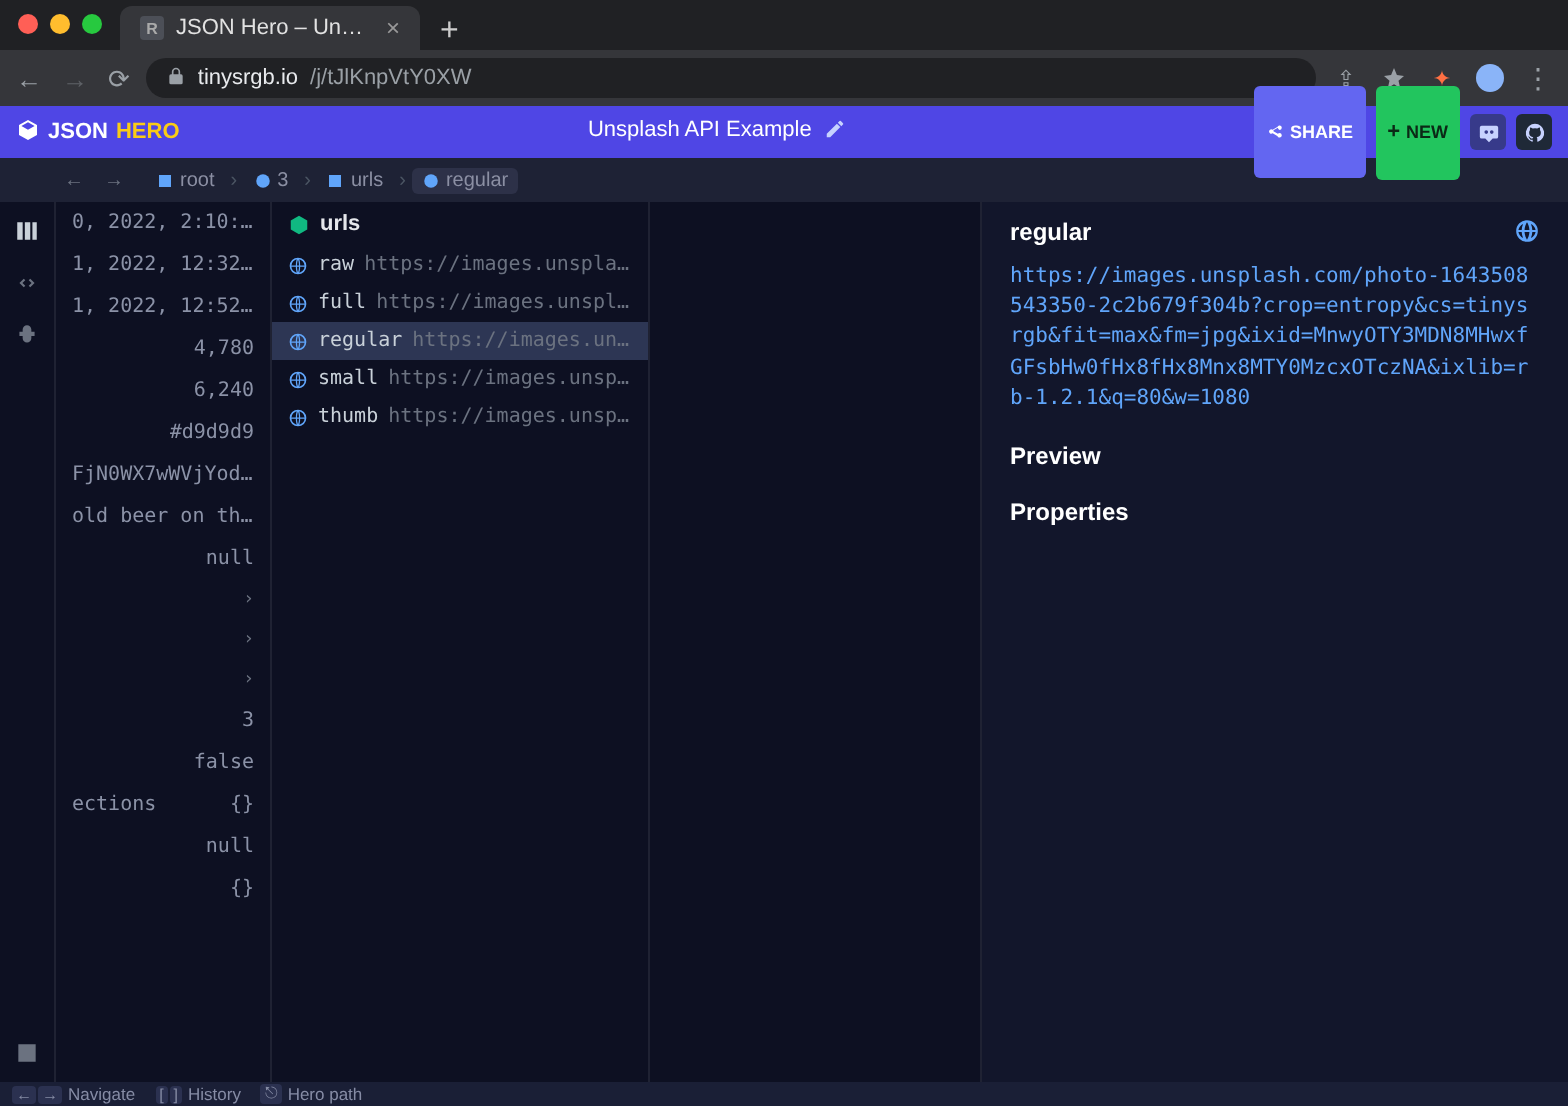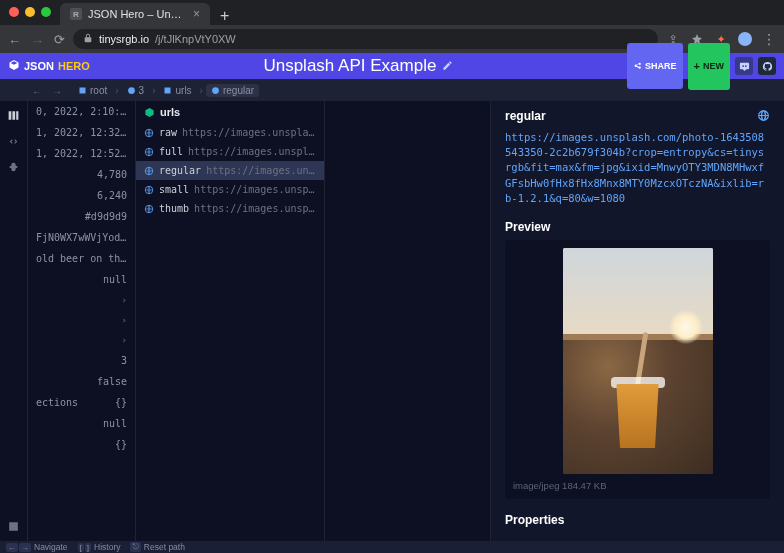--- a/index.html
+++ b/index.html
@@ -54,21 +54,21 @@
   .ext-icons .dots{font-size:14px}
 
   
   .app-header{
     height:26px; background:#4f46e5; display:flex; align-items:center;
     justify-content:space-between; padding:0 8px;
   }
   .logo{display:flex;align-items:center;gap:4px;font-weight:700;font-size:11px}
   .logo .cube svg{width:12px;height:12px;fill:#fff}
   .logo .json{color:#fff}.logo .hero{color:#facc15}
-  .app-title{color:#fff;font-size:17px;display:flex;gap:6px}
+  .app-title{color:#fff;font-size:11px;display:flex;gap:6px}
   .edit-ico svg{width:11px;height:11px;fill:#c7d2fe}
   .header-actions{display:flex;gap:5px;align-items:center}
   .btn{display:flex;align-items:center;gap:3px;border-radius:3px;padding:18px 6px;font-size:9px;font-weight:600;cursor:pointer}
   .btn.share{background:#6366f1;color:#fff}
   .btn.new{background:#22c55e;color:#0b2916}
   .hicon{width:18px;height:18px;display:flex;align-items:center;justify-content:center;border-radius:3px;background:#373a8a}
   .hicon svg{width:11px;height:11px;fill:#c7d2fe}
   .hicon.gh{background:#1f2937}
 
   
@@ -443,34 +443,20 @@
   <div class="inspector">
     <div class="insp-top">
       <span class="insp-title">regular</span>
       <span class="globe-ico"><svg viewBox="0 0 24 24">
             <path d="M12 2a10 10 0 1 0 0 20 10 10 0 0 0 0-20zm7.93 9h-3.02a16 16 0 0 0-1.3-5.48A8.03 8.03 0 0 1 19.93 11zM12 4c.9 1.3 1.98 3.6 2.27 7H9.73C10.02 7.6 11.1 5.3 12 4zM8.39 5.52A16 16 0 0 0 7.09 11H4.07a8.03 8.03 0 0 1 4.32-5.48zM4.07 13h3.02a16 16 0 0 0 1.3 5.48A8.03 8.03 0 0 1 4.07 13zm7.93 7c-.9-1.3-1.98-3.6-2.27-7h4.54c-.29 3.4-1.37 5.7-2.27 7zm3.61-1.52A16 16 0 0 0 16.91 13h3.02a8.03 8.03 0 0 1-4.32 5.48z"></path>
           </svg></span>
     </div>
     <div class="full-url">https://images.unsplash.com/photo-1643508543350-2c2b679f304b?crop=entropy&amp;cs=tinysrgb&amp;fit=max&amp;fm=jpg&amp;ixid=MnwyOTY3MDN8MHwxfGFsbHw0fHx8fHx8Mnx8MTY0MzcxOTczNA&amp;ixlib=rb-1.2.1&amp;q=80&amp;w=1080</div>
 
     <div class="section-head">Preview</div>
-    <div class="preview-box">
-      <div class="preview-img">
-        <div class="sky-band"></div>
-          <div class="horizon"></div>
-          <div class="sand"></div>
-        <div class="sun"></div>
-        <div class="cup">
-            <div class="straw"></div>
-            <div class="cup-lid"></div>
-            <div class="cup-body"></div>
-          </div>
-      </div>
-      <div class="meta-line">image/jpeg  184.47 KB</div>
-    </div>
 
     <div class="section-head">Properties</div>
 
   </div>
 </div>
 
 <div class="footer">
   <div class="seg">
     <span class="kbd">
         <b>←</b>
@@ -482,15 +468,15 @@
     <span class="kbd">
         <b>[</b>
         <b>]</b>
       </span>
     <span>History</span>
   </div>
   <div class="seg">
     <span class="kbd">
         <b>⎋</b>
       </span>
-    <span>Reset path</span>
+    <span>Hero path</span>
   </div>
 </div>
 
 </body></html>

